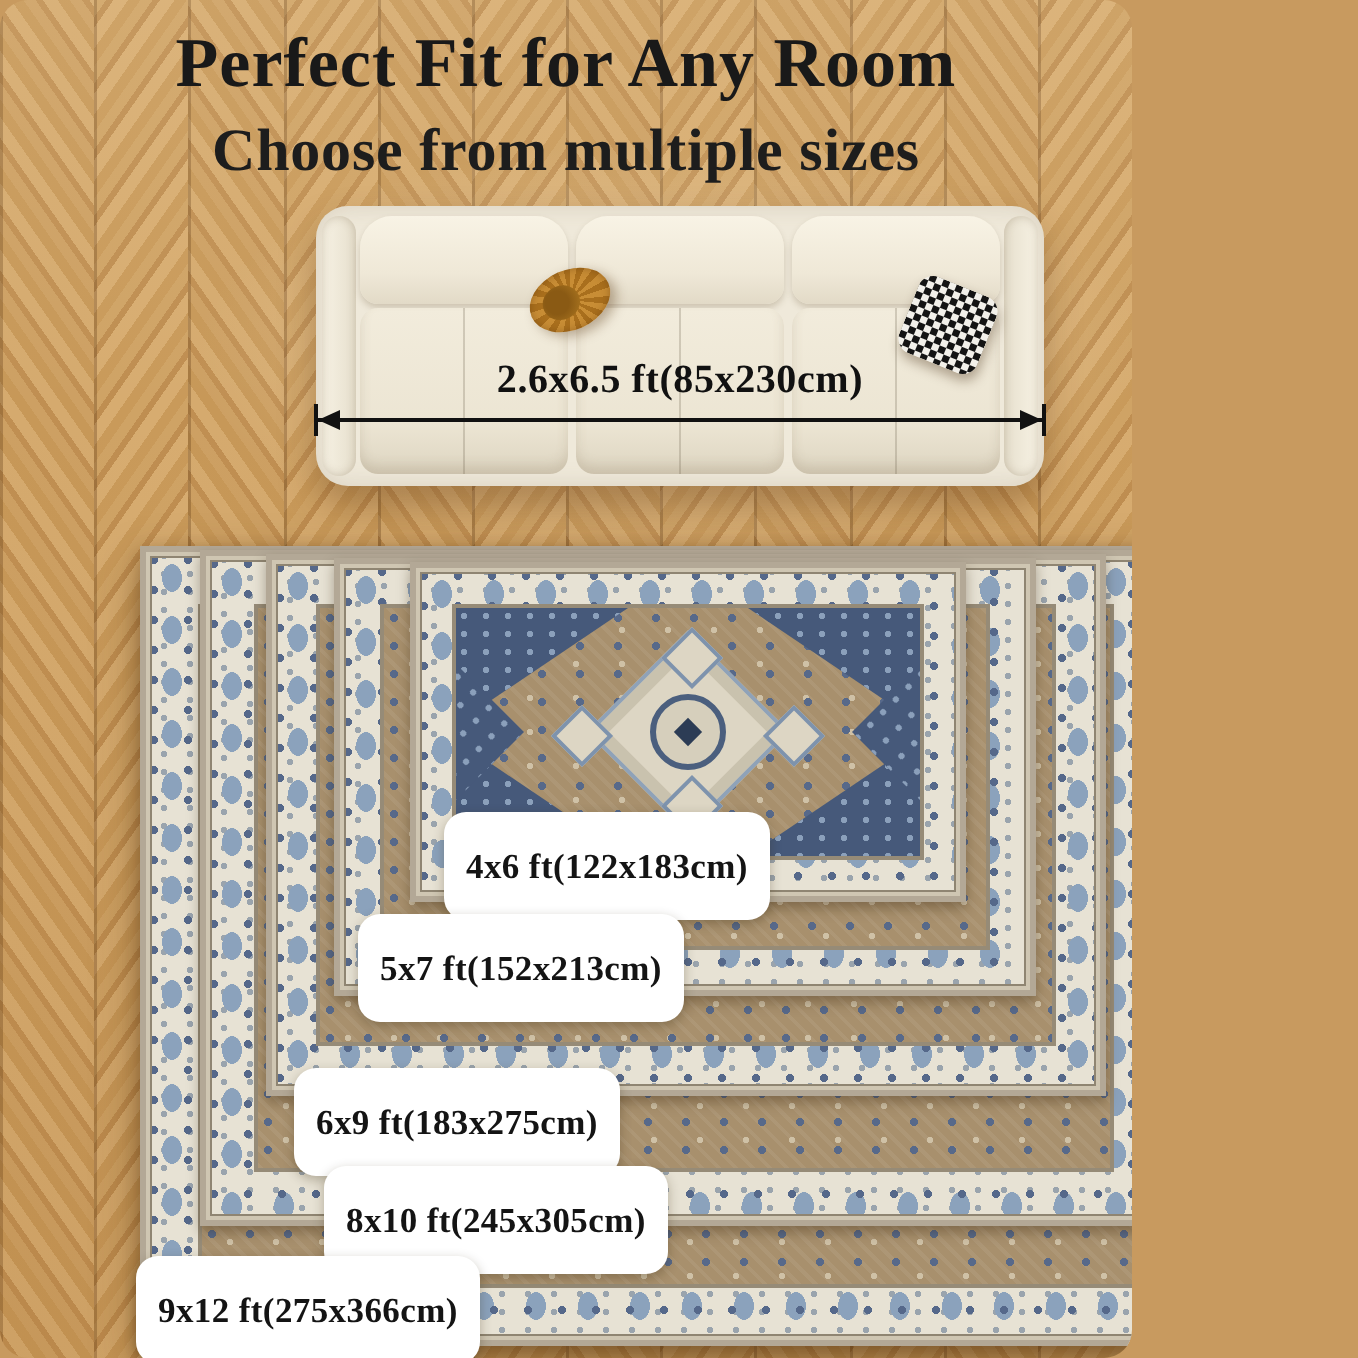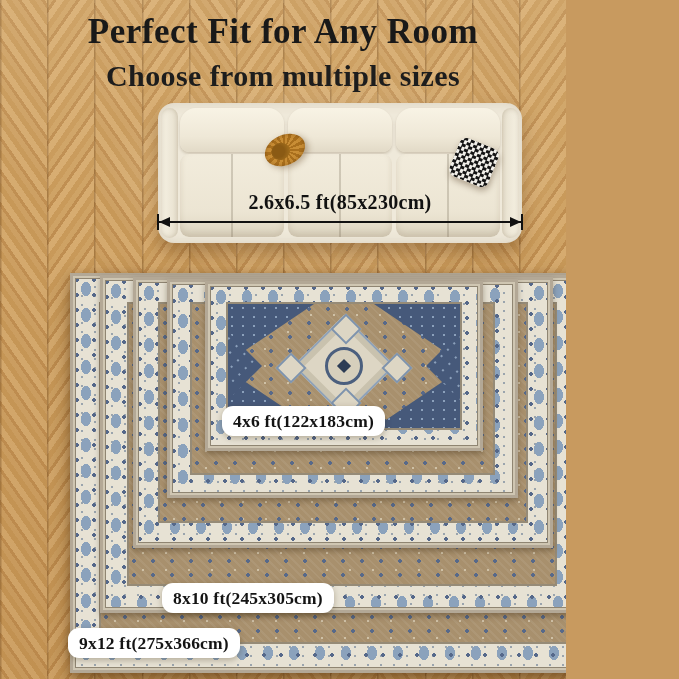--- a/index.html
+++ b/index.html
@@ -1,18 +1,18 @@
 <!DOCTYPE html>
 <html><head>
 <meta charset="utf-8">
 <style>
   html,body{margin:0;padding:0;}
   body{width:679px;height:679px;overflow:hidden;background:#c89a5f;}
   .stage{position:relative;width:566px;height:679px;overflow:hidden;
-         font-family:"Liberation Serif", serif;}
+         font-family:"Liberation Serif", serif;border-radius:14px;}
 
   
   .floor{position:absolute;inset:0;display:flex;z-index:0;}
   .floor .plank{flex:1;box-shadow:inset 1.5px 0 0 rgba(96,60,22,.32);}
   .floor .plank:nth-child(odd){
     background:repeating-linear-gradient(55deg,
       #cda063 0px 5px,#c08f52 5px 8px,#d5aa6e 8px 14px,#c79858 14px 19px);}
   .floor .plank:nth-child(even){
     background:repeating-linear-gradient(125deg,
       #cfa365 0px 5px,#bf8e51 5px 8px,#d7ac70 8px 14px,#c99a5a 14px 19px);}
@@ -52,21 +52,21 @@
     box-shadow:2px 3px 6px rgba(80,45,10,.35), inset 0 0 4px rgba(90,50,10,.4);}
   .hat::after{content:"";position:absolute;left:17%;top:20%;width:46%;height:58%;
     border-radius:50%;background:radial-gradient(circle at 40% 45%, #8a5a14 0 40%, #b07a22 100%);}
   .pillow{position:absolute;left:295px;top:39px;width:42px;height:41px;z-index:3;
     border-radius:8px;transform:rotate(22deg);
     background:repeating-conic-gradient(#141414 0 25%, #f2f0ea 0 50%);
     background-size:7px 7px;
     box-shadow:2px 3px 6px rgba(60,35,8,.35);}
 
   
-  .dim{position:absolute;left:158px;top:192px;width:364px;z-index:4;text-align:center;}
+  .dim{position:absolute;left:158px;top:180px;width:364px;z-index:4;text-align:center;}
   .dim-label{font-weight:700;font-size:20px;color:#111;letter-spacing:.3px;line-height:1;}
   .dim-line{position:relative;margin-top:9px;height:2px;background:#111;}
   .dim-line .tick{position:absolute;top:-7px;width:2px;height:16px;background:#111;}
   .dim-line .tick.l{left:-1px;} .dim-line .tick.r{right:-1px;}
   .dim-line .head{position:absolute;top:-4px;width:0;height:0;border-top:5px solid transparent;border-bottom:5px solid transparent;}
   .dim-line .head.l{left:1px;border-right:11px solid #111;}
   .dim-line .head.r{right:1px;border-left:11px solid #111;}
 
   
   .rug{position:absolute;border:3px solid #b3a896;
@@ -117,21 +117,21 @@
   .med-circ{position:absolute;width:32px;height:32px;border-radius:50%;
     background:#d6cfbc;border:3px solid #4b5f7e;display:flex;align-items:center;justify-content:center;}
   .med-dot{width:10px;height:10px;background:#2c3c55;transform:rotate(45deg);}
   .pend{position:absolute;width:18px;height:18px;transform:rotate(45deg);
     background:#ddd6c4;border:2px solid #7e93ad;}
   .p-n{top:14px;left:calc(50% - 9px);} .p-s{bottom:14px;left:calc(50% - 9px);}
   .p-e{top:calc(50% - 9px);right:52px;} .p-w{top:calc(50% - 9px);left:52px;}
 
   
   .size-pill{position:absolute;z-index:9;background:#ffffff;border-radius:11px;
-    padding:3px 11px;font-weight:700;font-size:17.5px;line-height:24px;color:#141414;
+    padding:15px 11px;font-weight:700;font-size:17.5px;line-height:24px;color:#141414;
     white-space:nowrap;box-shadow:0 2px 6px rgba(50,35,10,.30);letter-spacing:.2px;}
   .p1{left:222px;top:406px;} .p2{left:179px;top:457px;} .p3{left:147px;top:534px;}
   .p4{left:118px;top:583px;margin-left:44px;} .p5{left:68px;top:628px;}
 </style>
 </head>
 <body>
 
 <div class="stage">
 
   <div class="floor">
@@ -207,16 +207,18 @@
         <div class="pend p-e"></div>
         <div class="pend p-w"></div>
         <div class="med-circ">
           <div class="med-dot"></div>
         </div>
       </div>
     </div>
   </div>
 
   <div class="size-pill p1">4x6 ft(122x183cm)</div>
+  <div class="size-pill p2">5x7 ft(152x213cm)</div>
+  <div class="size-pill p3">6x9 ft(183x275cm)</div>
   <div class="size-pill p4">8x10 ft(245x305cm)</div>
   <div class="size-pill p5">9x12 ft(275x366cm)</div>
 
 </div>
 
 </body></html>

